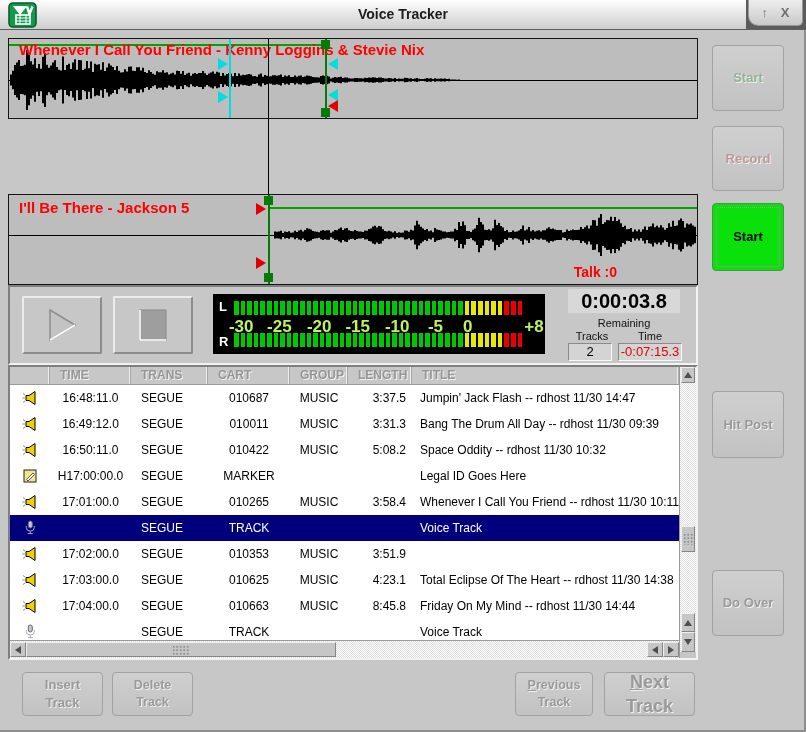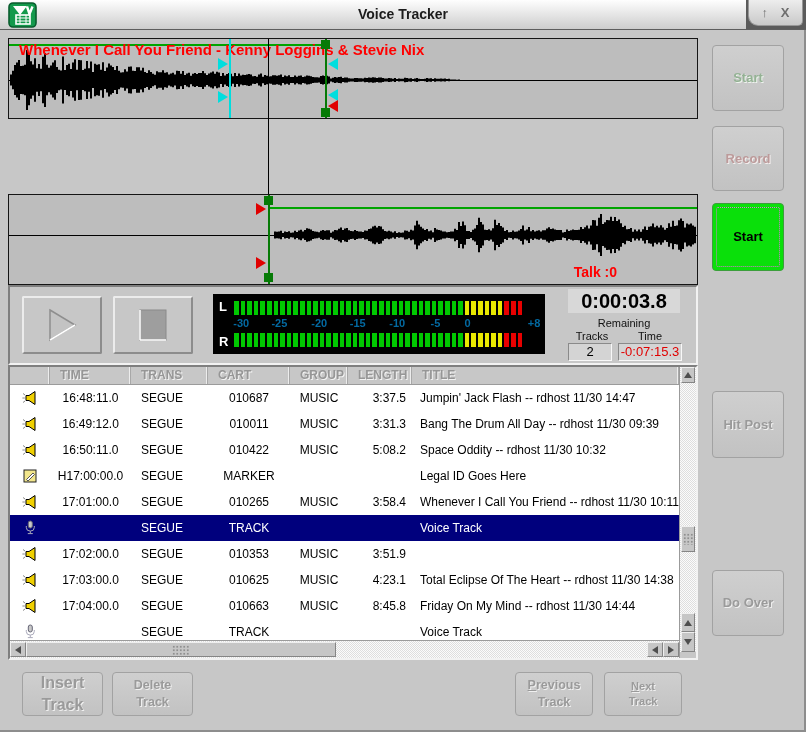--- a/index.html
+++ b/index.html
@@ -45,21 +45,21 @@
   .tbtn{position:absolute;top:9px;width:80px;height:58px;background:#c7c7c7;
     border:2px solid;border-color:#ececec #8c8c8c #8c8c8c #ececec;border-radius:2px;
     display:flex;align-items:center;justify-content:center}
   #play-btn{left:12px}
   #stop-btn{left:103px}
   #meter{position:absolute;left:203px;top:7px;width:332px;height:60px;background:#000}
   .mlabel{position:absolute;left:6px;color:#fff;font-weight:bold;font-size:13px}
   .mrow{position:absolute;left:21px;width:290px;height:14px;display:flex;gap:2px}
   .seg{flex:none;width:4.6px;height:14px}
   .mscale span{position:absolute;top:23px;transform:translateX(-50%);
-    color:#0369a1;font-weight:bold;font-size:11px}
+    color:#bef264;font-weight:bold;font-size:17px}
   #clock{position:absolute;left:558px;top:2px;width:112px;height:24px;background:#d8d8d8;
     font-size:20px;font-weight:bold;text-align:center;line-height:24px;color:#000}
   #remaining-title{position:absolute;left:558px;top:30px;width:112px;text-align:center;font-size:11px;color:#111}
   #tracks-label{position:absolute;left:552px;top:43px;width:60px;text-align:center;font-size:11px;color:#111}
   #rtime-label{position:absolute;left:612px;top:43px;width:56px;text-align:center;font-size:11px;color:#111}
   .sunkbox{position:absolute;top:56px;height:18px;background:#d4d4d4;text-align:center;
     line-height:16px;font-size:13px;overflow:hidden;white-space:nowrap;
     border:1px solid;border-color:#8a8a8a #f8f8f8 #f8f8f8 #8a8a8a}
   #tracks-box{left:558px;width:44px;color:#000}
   #rtime-box{left:608px;width:64px;color:#e00000}
@@ -109,24 +109,24 @@
   .dis{color:#9a9a9a;text-shadow:1px 1px 0 #f0f0f0}
   .dis-green{color:#94b294;text-shadow:1px 1px 0 #eef4ee}
   .dis-red{color:#bc9a9a;text-shadow:1px 1px 0 #f4eeee}
   #btn-start-rec{left:712px;top:45px;width:72px;height:66px}
   #btn-record{left:712px;top:126px;width:72px;height:65px}
   #btn-start-go{left:712px;top:203px;width:72px;height:68px;background:#0ae00a;border-color:#3c9e3c;color:#000;position:absolute}
   #btn-start-go::after{content:"";position:absolute;inset:3px;border:1px dotted #d678d6;border-radius:2px}
   #btn-abort{left:712px;top:283px;width:72px;height:70px;background:#ee1212;border-color:#a23c3c;color:#000}
   #btn-hitpost{left:712px;top:391px;width:72px;height:67px}
   #btn-doover{left:712px;top:570px;width:72px;height:66px}
-  #btn-insert{left:22px;top:672px;width:81px;height:44px;font-size:16px}
+  #btn-insert{left:22px;top:672px;width:81px;height:44px;font-size:13px}
   #btn-delete{left:112px;top:672px;width:81px;height:44px;font-size:12.5px}
   #btn-previous{left:515px;top:672px;width:78px;height:44px;font-size:12.5px}
-  #btn-next{left:604px;top:672px;width:78px;height:44px;font-size:11px}
+  #btn-next{left:604px;top:672px;width:91px;height:44px;font-size:18px}
   #btn-close{left:712px;top:672px;width:78px;height:44px;font-size:12.5px}
 </style>
 </head>
 <body>
 
 <div id="window">
 
   <div id="titlebar">
     <div class="darkcorner"></div>
     <span id="app-icon">
@@ -163,20 +163,21 @@
       <span class="tri cyl" style="left:319px;top:50px"></span>
       <span class="tri redl" style="left:319px;top:61px"></span>
     </div>
 
 
     <div class="pane" id="pane3">
       <svg class="wavesvg" viewBox="0 0 688 89" preserveAspectRatio="none">
         <path id="wave2" fill="none" stroke="#000" stroke-width="2" d="M266 36.4V43.6M268 36.8V43.2M270 36.4V43.6M272 35.7V44.3M274 37.9V42.1M276 36.5V43.5M278 37.1V42.9M280 36.2V43.8M282 37.7V42.3M284 37.6V42.4M286 35.8V44.2M288 37.0V43.0M290 35.5V44.5M292 34.8V45.2M294 36.4V43.6M296 35.1V44.9M298 33.2V46.8M300 33.7V46.3M302 34.4V45.6M304 35.9V44.1M306 36.5V43.5M308 36.7V43.3M310 37.3V42.7M312 35.7V44.3M314 35.1V44.9M316 35.8V44.2M318 35.3V44.7M320 35.2V44.8M322 37.7V42.3M324 36.6V43.4M326 35.0V45.0M328 35.2V44.8M330 33.7V46.3M332 32.5V47.5M334 34.9V45.1M336 33.4V46.6M338 32.9V47.1M340 35.2V44.8M342 36.1V43.9M344 36.2V43.8M346 35.1V44.9M348 35.9V44.1M350 36.5V43.5M352 36.5V43.5M354 37.1V42.9M356 35.6V44.4M358 35.8V44.2M360 33.9V46.1M362 33.6V46.4M364 31.6V48.4M366 30.8V49.2M368 32.6V47.4M370 31.1V48.9M372 31.6V48.4M374 34.2V45.8M376 36.0V44.0M378 36.4V43.6M380 35.8V44.2M382 36.5V43.5M384 37.6V42.4M386 36.3V43.7M388 37.9V42.1M390 37.3V42.7M392 37.7V42.3M394 37.5V42.5M396 35.5V44.5M398 35.8V44.2M400 36.8V43.2M402 34.7V45.3M404 35.6V44.4M406 30.4V49.6M408 25.7V54.3M410 29.5V50.5M412 31.7V48.3M414 33.6V46.4M416 35.1V44.9M418 33.9V46.1M420 36.2V43.8M422 35.4V44.6M424 37.2V42.8M426 32.9V47.1M428 34.5V45.5M430 34.9V45.1M432 35.4V44.6M434 36.4V43.6M436 36.5V43.5M438 37.2V42.8M440 36.9V43.1M442 36.5V43.5M444 36.4V43.6M446 33.7V46.3M448 34.9V45.1M450 26.9V53.1M452 31.1V48.9M454 26.5V53.5M456 30.2V49.8M458 36.1V43.9M460 36.1V43.9M462 37.0V43.0M464 34.7V45.3M466 33.4V46.6M468 30.1V49.9M470 22.8V57.2M472 26.9V53.1M474 29.6V50.4M476 34.8V45.2M478 35.1V44.9M480 34.2V45.8M482 35.4V44.6M484 33.3V46.7M486 24.8V55.2M488 30.0V50.0M490 27.9V52.1M492 31.1V48.9M494 32.6V47.4M496 35.9V44.1M498 35.1V44.9M500 37.3V42.7M502 36.9V43.1M504 35.6V44.4M506 36.8V43.2M508 36.6V43.4M510 35.6V44.4M512 34.0V46.0M514 30.6V49.4M516 35.4V44.6M518 34.4V45.6M520 32.1V47.9M522 36.2V43.8M524 35.1V44.9M526 36.4V43.6M528 35.8V44.2M530 35.2V44.8M532 36.5V43.5M534 35.3V44.7M536 35.2V44.8M538 33.5V46.5M540 32.3V47.7M542 33.9V46.1M544 33.6V46.4M546 34.4V45.6M548 35.0V45.0M550 34.9V45.1M552 34.9V45.1M554 37.6V42.4M556 36.9V43.1M558 34.5V45.5M560 36.0V44.0M562 35.2V44.8M564 34.6V45.4M566 35.0V45.0M568 34.9V45.1M570 34.7V45.3M572 32.0V48.0M574 34.0V46.0M576 32.2V47.8M578 30.6V49.4M580 33.6V46.4M582 30.6V49.4M584 25.0V55.0M586 25.2V54.8M588 30.8V49.2M590 22.8V57.2M592 19.0V61.0M594 28.9V51.1M596 27.3V52.7M598 24.9V55.1M600 25.2V54.8M602 21.7V58.3M604 26.1V53.9M606 22.1V57.9M608 26.0V54.0M610 24.6V55.4M612 28.3V51.7M614 32.0V48.0M616 30.7V49.3M618 34.3V45.7M620 33.9V46.1M622 33.0V47.0M624 36.7V43.3M626 34.4V45.6M628 36.2V43.8M630 34.4V45.6M632 36.7V43.3M634 34.3V45.7M636 31.6V48.4M638 34.9V45.1M640 31.7V48.3M642 31.3V48.7M644 28.5V51.5M646 32.3V47.7M648 30.7V49.3M650 32.5V47.5M652 30.3V49.7M654 32.4V47.6M656 34.8V45.2M658 33.1V46.9M660 28.3V51.7M662 31.8V48.2M664 25.8V54.2M666 31.0V49.0M668 30.5V49.5M670 25.2V54.8M672 23.5V56.5M674 25.9V54.1M676 32.6V47.4M678 28.5V51.5M680 29.6V50.4M682 28.4V51.6M684 30.4V49.6M686 31.7V48.3"></path>
       </svg>
       <div class="centerline" style="top:40px"></div>
+      <div class="trkTitle" style="top:4px">I'll Be There - Jackson 5</div>
       <div style="position:absolute;left:261px;right:0;top:12px;height:2px;background:#00a400"></div>
       <div class="vline" style="left:259px;width:2px;background:#067a06"></div>
       <span class="sq" style="left:255px;top:1px"></span>
       <span class="sq" style="left:255px;top:78px"></span>
       <span class="tri redr" style="left:247px;top:8px"></span>
       <span class="tri redr" style="left:247px;top:62px"></span>
       <div id="talk-label">Talk :0</div>
     </div>
 
     <div id="playhead"></div>

